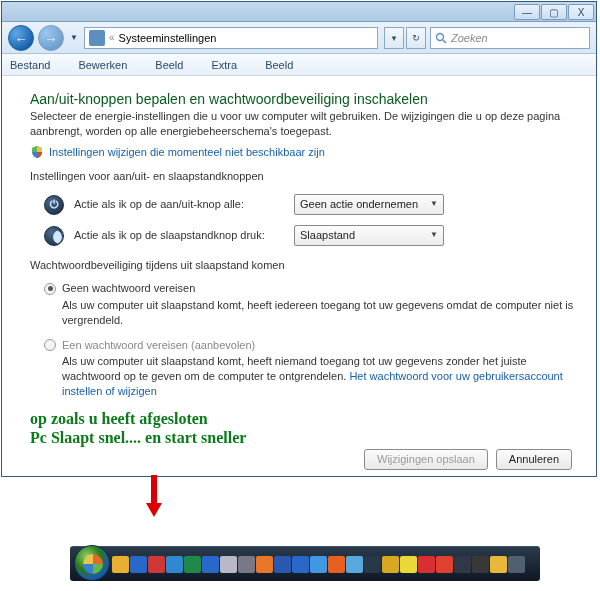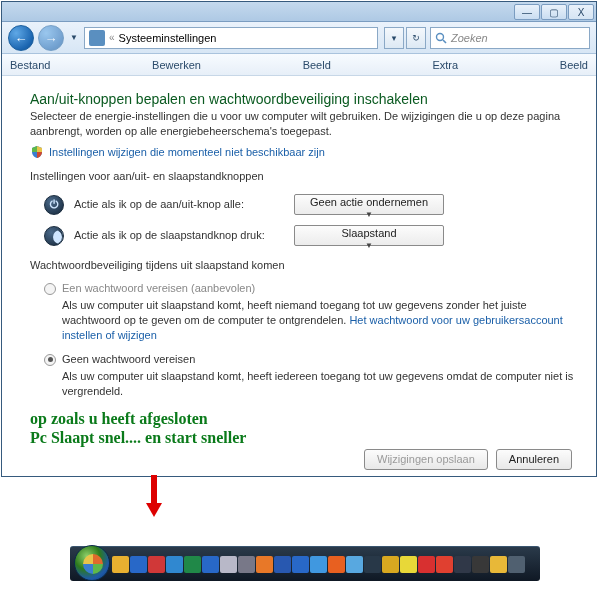--- a/index.html
+++ b/index.html
@@ -63,21 +63,20 @@
   .search{
     width:160px;height:22px;border:1px solid #8aa8c6;background:#fff;
     display:flex;align-items:center;padding:0 4px;color:#888;font-style:italic;gap:4px;
   }
   .search svg{flex-shrink:0}
   
   .menubar{
     height:22px;background:linear-gradient(#f7fbff,#e7eff8);
     border-bottom:1px solid #c7d7e7;display:flex;align-items:center;padding:0 8px;gap:28px;
     color:#2a4a6a;
-    justify-content:space-between;
   }
   .menubar span{cursor:default}
   
   .content{
     padding:14px 20px 6px 28px;
     color:#333;
     font-size:11px;
     line-height:1.35;
   }
   .heading{
@@ -90,21 +89,21 @@
   .opt-row{display:flex;align-items:center;gap:10px;margin:6px 0 10px 14px}
   .pwr-icon{width:20px;height:20px;border-radius:50%;background:radial-gradient(circle at 35% 30%,#4b6a8a,#22374d 75%);display:flex;align-items:center;justify-content:center;color:#cfe6ff;font-size:11px;border:1px solid #1a2c3e;font-weight:bold}
   .sleep-icon{width:20px;height:20px;border-radius:50%;background:radial-gradient(circle at 35% 30%,#4b6a8a,#22374d 75%);border:1px solid #1a2c3e;position:relative;overflow:hidden}
   .sleep-icon::after{content:"";position:absolute;width:14px;height:14px;border-radius:50%;background:#cfe6ff;left:8px;top:3px;box-shadow:-5px 0 0 0 #22374d inset}
   .opt-label{width:210px}
   .dropdown{
     width:150px;height:21px;
     background:linear-gradient(#fcfcfc,#ececec);
     border:1px solid #8a8a8a;border-radius:2px;
     display:flex;align-items:center;justify-content:space-between;
-    padding:0 5px;font-size:11px;color:#222;flex-direction:column;
+    padding:0 5px;font-size:11px;color:#222;
   }
   .dropdown .arrow{font-size:8px;color:#444}
   .subsection{margin-top:12px;margin-bottom:8px}
   .radio-block{margin-left:14px;margin-bottom:10px}
   .radio-row{display:flex;align-items:center;gap:6px;color:#888}
   .radio-row.enabled{color:#333}
   .radio{width:12px;height:12px;border:1px solid #999;border-radius:50%;background:#f4f4f4;display:inline-flex;align-items:center;justify-content:center}
   .radio.sel::after{content:"";width:5px;height:5px;border-radius:50%;background:#555}
   .radio-desc{margin:2px 0 0 18px;}
   .link{color:#1a5fa8;cursor:pointer}
@@ -223,35 +222,35 @@
       <div class="opt-label">Actie als ik op de slaapstandknop druk:</div>
       <div class="dropdown">
         <span>Slaapstand</span>
         <span class="arrow">▼</span>
       </div>
     </div>
 
     <div class="section-label subsection">Wachtwoordbeveiliging tijdens uit slaapstand komen</div>
 
     <div class="radio-block">
+      <div class="radio-row enabled">
+        <span class="radio sel"></span>
+        <span>Geen wachtwoord vereisen</span>
+      </div>
+      <div class="radio-desc" style="color:#333">Als uw computer uit slaapstand komt, heeft iedereen toegang tot uw gegevens omdat de computer niet is vergrendeld.</div>
+    </div>
+
+    <div class="radio-block">
       <div class="radio-row">
         <span class="radio"></span>
         <span>Een wachtwoord vereisen (aanbevolen)</span>
       </div>
       <div class="radio-desc">
         <span>Als uw computer uit slaapstand komt, heeft niemand toegang tot uw gegevens zonder het juiste wachtwoord op te geven om de computer te ontgrendelen. </span><span class="link">Het wachtwoord voor uw gebruikersaccount instellen of wijzigen</span>
       </div>
-    </div>
-
-    <div class="radio-block">
-      <div class="radio-row enabled">
-        <span class="radio sel"></span>
-        <span>Geen wachtwoord vereisen</span>
-      </div>
-      <div class="radio-desc" style="color:#333">Als uw computer uit slaapstand komt, heeft iedereen toegang tot uw gegevens omdat de computer niet is vergrendeld.</div>
     </div>
 
     <div class="green-note">
       <div>op zoals u heeft afgesloten</div>
       <div>Pc Slaapt snel.... en start sneller</div>
     </div>
 
     <div class="btn-row">
       <div class="btn disabled">Wijzigingen opslaan</div>
       <div class="btn">Annuleren</div>

